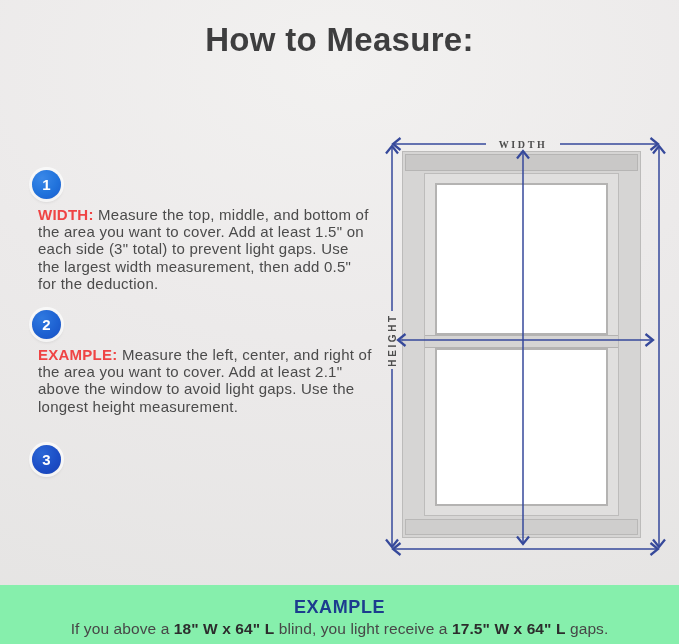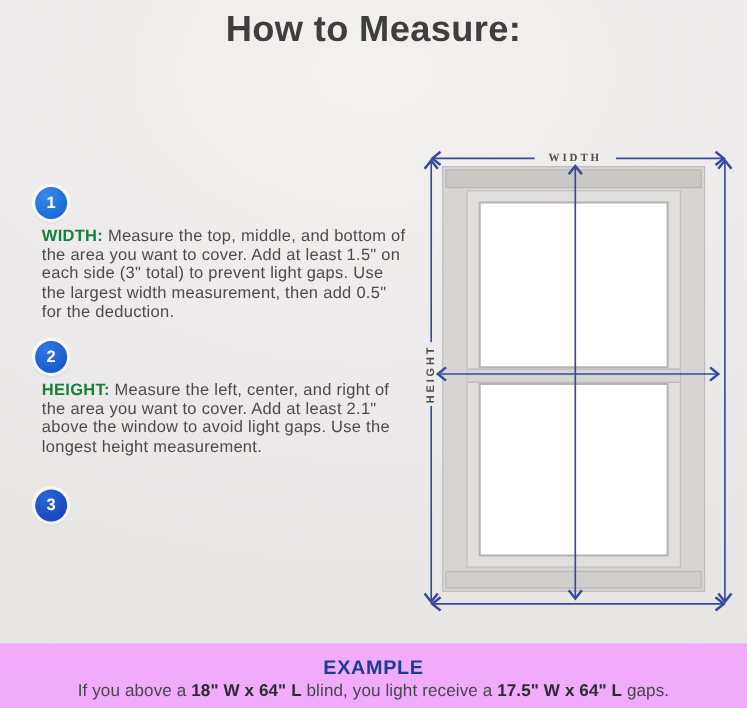--- a/index.html
+++ b/index.html
@@ -7,21 +7,21 @@
   body {
     font-family:"Liberation Sans", sans-serif;
     position:relative;
     overflow:hidden;
     background: radial-gradient(130% 95% at 50% 10%, #f2f1f0 0%, #eceaea 45%, #e5e4e3 100%);
     color:#454545;
   }
   .page { position:absolute; inset:0; }
 
   
-  .title-block { position:absolute; top:8px; left:0; right:0; text-align:center; line-height:1.1; }
+  .title-block { position:absolute; top:22px; left:0; right:0; text-align:center; line-height:1.1; }
   .title-line1 { font-size:33px; font-weight:700; color:#3e3e3f; letter-spacing:.3px; }
   .title-line2 { margin-top:3px; }
   .title-highlight {
     font-size:43px; font-weight:800; letter-spacing:.5px; color:#1d53cc;
   }
   @supports (-webkit-background-clip: text) {
     .title-highlight{
       background:linear-gradient(100deg,#13409f 0%, #2e6ce0 55%, #1c53cd 100%);
       -webkit-background-clip:text; background-clip:text; -webkit-text-fill-color:transparent;
     }
@@ -38,21 +38,21 @@
     margin-left:2px;
     box-shadow:0 0 0 3px rgba(250,250,250,.85), 0 2px 4px rgba(0,0,0,.22);
   }
   .step-1 .step-badge{ background:radial-gradient(circle at 35% 28%, #3a88e8, #2173dc 55%, #1a5bce); }
   .step-2 .step-badge{ background:radial-gradient(circle at 35% 28%, #2f79e0, #1e62d2 55%, #184fc4); }
   .step-3 .step-badge{ background:radial-gradient(circle at 35% 28%, #2a67d6, #1c4ec6 55%, #1640b4); }
   .step-text{
     margin:7px 0 0 8px; width:334px;
     font-size:15px; line-height:17.2px; letter-spacing:.25px; color:#4b4b4b;
   }
-  .step-text strong{ color:#15803d; font-weight:700; }
+  .step-text strong{ color:#ef4444; font-weight:700; }
 
   
   .diagram { position:absolute; left:380px; top:134px; width:292px; height:430px; }
   .window{
     position:absolute; left:22px; top:17px; width:239px; height:387px;
     background:#d6d5d4; border:1px solid #bcbbba; z-index:1;
   }
   .win-header{ position:absolute; left:2px; right:2px; top:2px; height:17px;
     background:#c9c8c7; border:1px solid #b6b5b4; }
   .win-sill{ position:absolute; left:2px; right:2px; bottom:2px; height:16px;
@@ -71,21 +71,21 @@
   .measure-label{
     position:absolute; z-index:4; font-size:10px; font-weight:700;
     letter-spacing:2.6px; color:#4d4d4d; white-space:nowrap;
   }
   .lbl-width{ left:143px; top:10px; transform:translate(-50%,-50%);font-family:Liberation Serif, serif; }
   .lbl-height{ left:12px; top:206px; transform:translate(-50%,-50%) rotate(-90deg); }
 
   
   .example{
     position:absolute; left:0; right:0; bottom:0; height:59px;
-    background:#f0abfc; text-align:center;
+    background:#86efac; text-align:center;
   }
   .example-heading{
     margin-top:12px; font-size:18px; font-weight:700;
     letter-spacing:.6px; color:#1c3c8e;
   }
   .example-sentence{ margin-top:2px; font-size:15.5px; color:#474747; letter-spacing:.1px; }
   .example-sentence strong{ color:#2c2c2c; font-weight:700; }
 </style>
 </head>
 <body>
@@ -96,21 +96,21 @@
     <div class="title-line1">How to Measure:</div>
   </header>
 
   <section>
     <div class="step step-1">
       <div class="step-badge">1</div>
       <p class="step-text"><strong>WIDTH:</strong> <span>Measure the top, middle, and bottom of the area you want to cover. Add at least 1.5" on each side (3" total) to prevent light gaps. Use the largest width measurement, then add 0.5" for the deduction.</span></p>
     </div>
     <div class="step step-2">
       <div class="step-badge">2</div>
-      <p class="step-text"><strong>HEIGHT:</strong> <span>Measure the left, center, and right of the area you want to cover. Add at least 2.1" above the window to avoid light gaps. Use the longest height measurement.</span></p>
+      <p class="step-text"><strong>EXAMPLE:</strong> <span>Measure the left, center, and right of the area you want to cover. Add at least 2.1" above the window to avoid light gaps. Use the longest height measurement.</span></p>
     </div>
     <div class="step step-3">
       <div class="step-badge">3</div>
     </div>
   </section>
 
   <div class="diagram">
     <div class="window">
       <div class="win-header"></div>
       <div class="win-sash">

